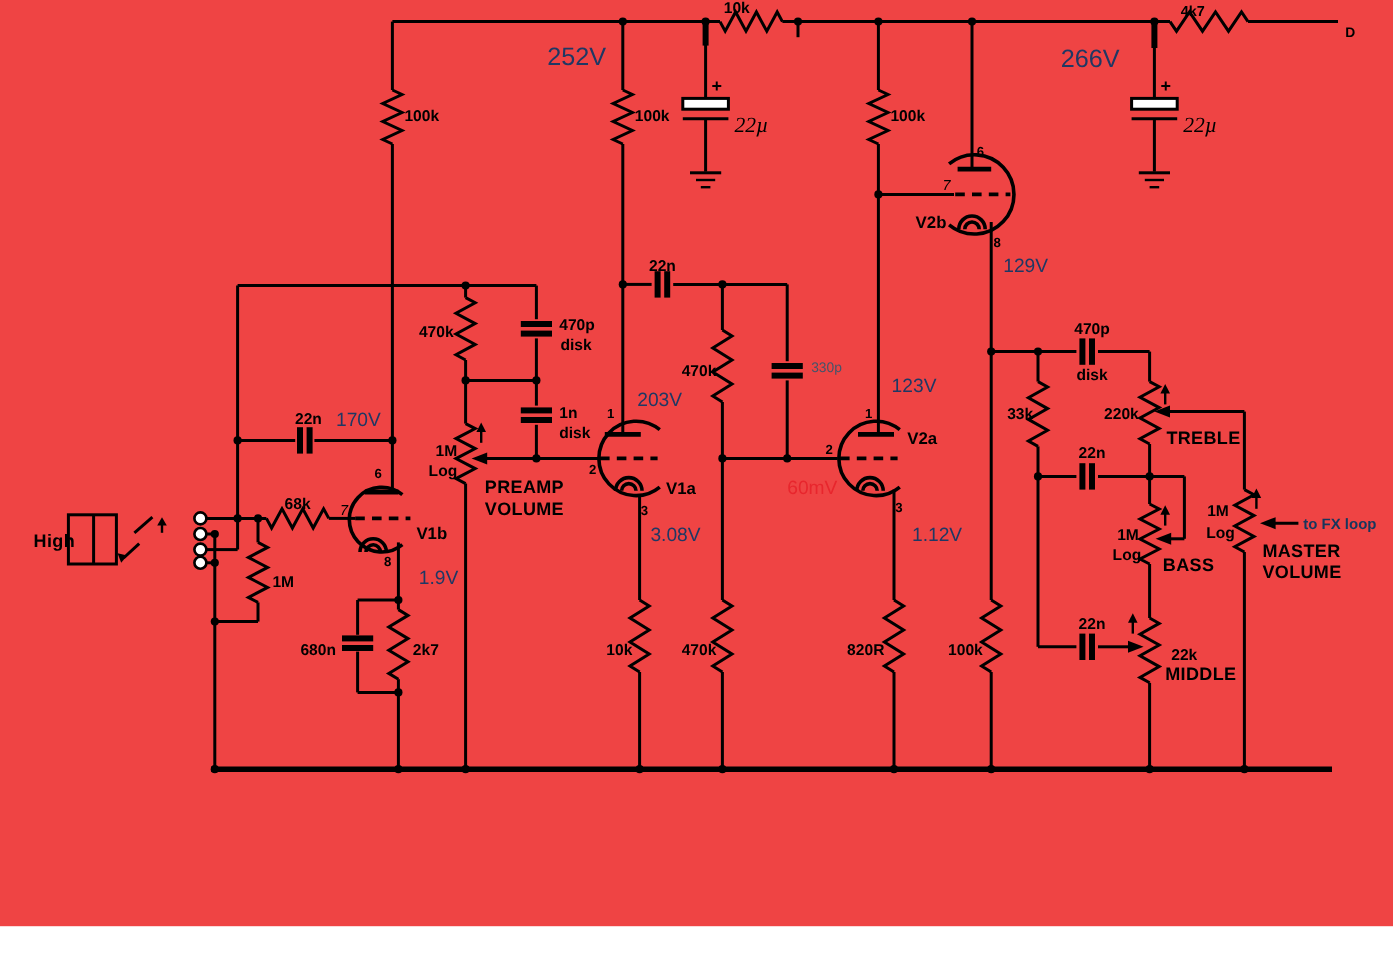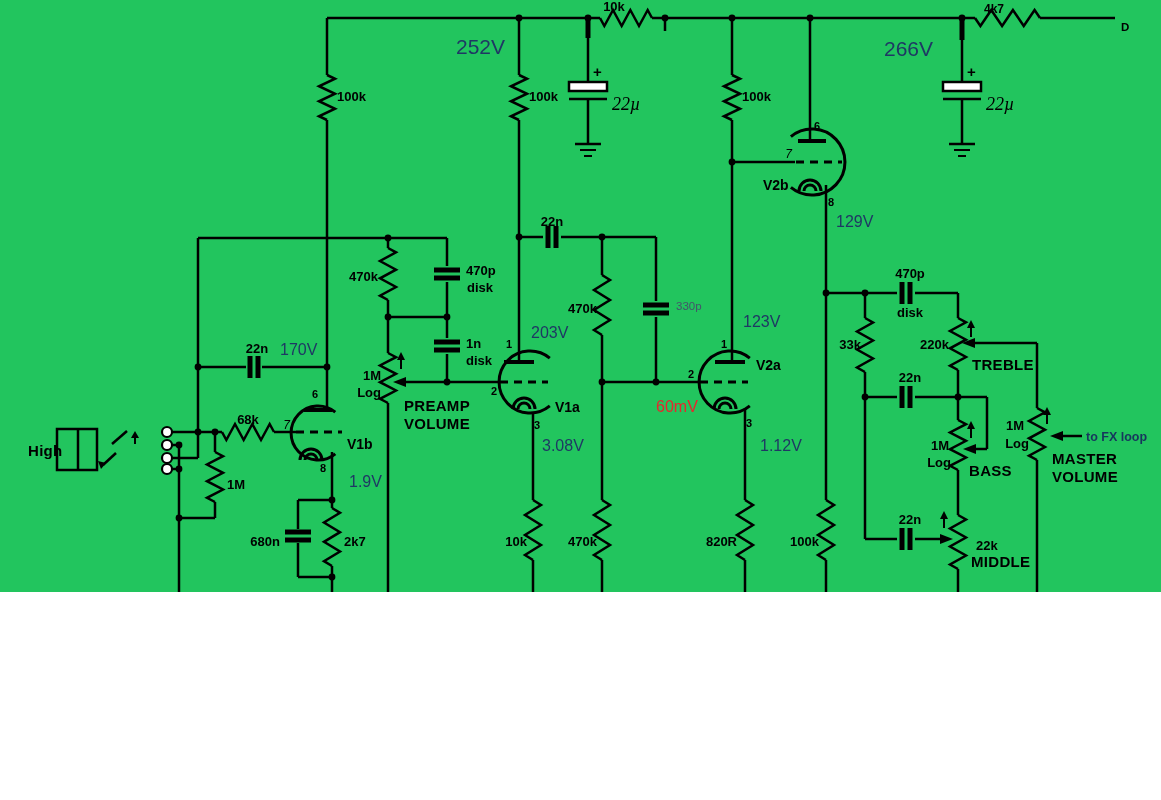--- a/index.html
+++ b/index.html
@@ -1,16 +1,16 @@
 <!DOCTYPE html>
 <html><head>
 <meta charset="utf-8">
 <style>
   html,body{margin:0;padding:0;background:#fff;}
-  .stage{position:relative;width:1161px;height:592px;background:#22c55e;overflow:hidden;}
+  .stage{position:relative;width:1161px;height:772px;background:#ef4444;overflow:hidden;}
   svg text{font-family:"Liberation Sans",sans-serif;}
   .lbl{font-size:13px;font-weight:bold;fill:#000;}
   .lbl-sm{font-size:12px;font-weight:bold;fill:#000;}
   .tiny{font-size:11.5px;font-weight:bold;fill:#000;}
   .pin{font-size:11px;font-weight:bold;fill:#000;}
   .pin.i{font-style:italic;font-weight:normal;font-size:12px;}
   .vlt{font-size:16px;fill:#1f3864;}
   .vlt-lg{font-size:21px;fill:#1f3864;}
   .sig{font-size:16px;fill:#e8262d;}
   .grayp{font-size:11.5px;fill:#44546a;}

